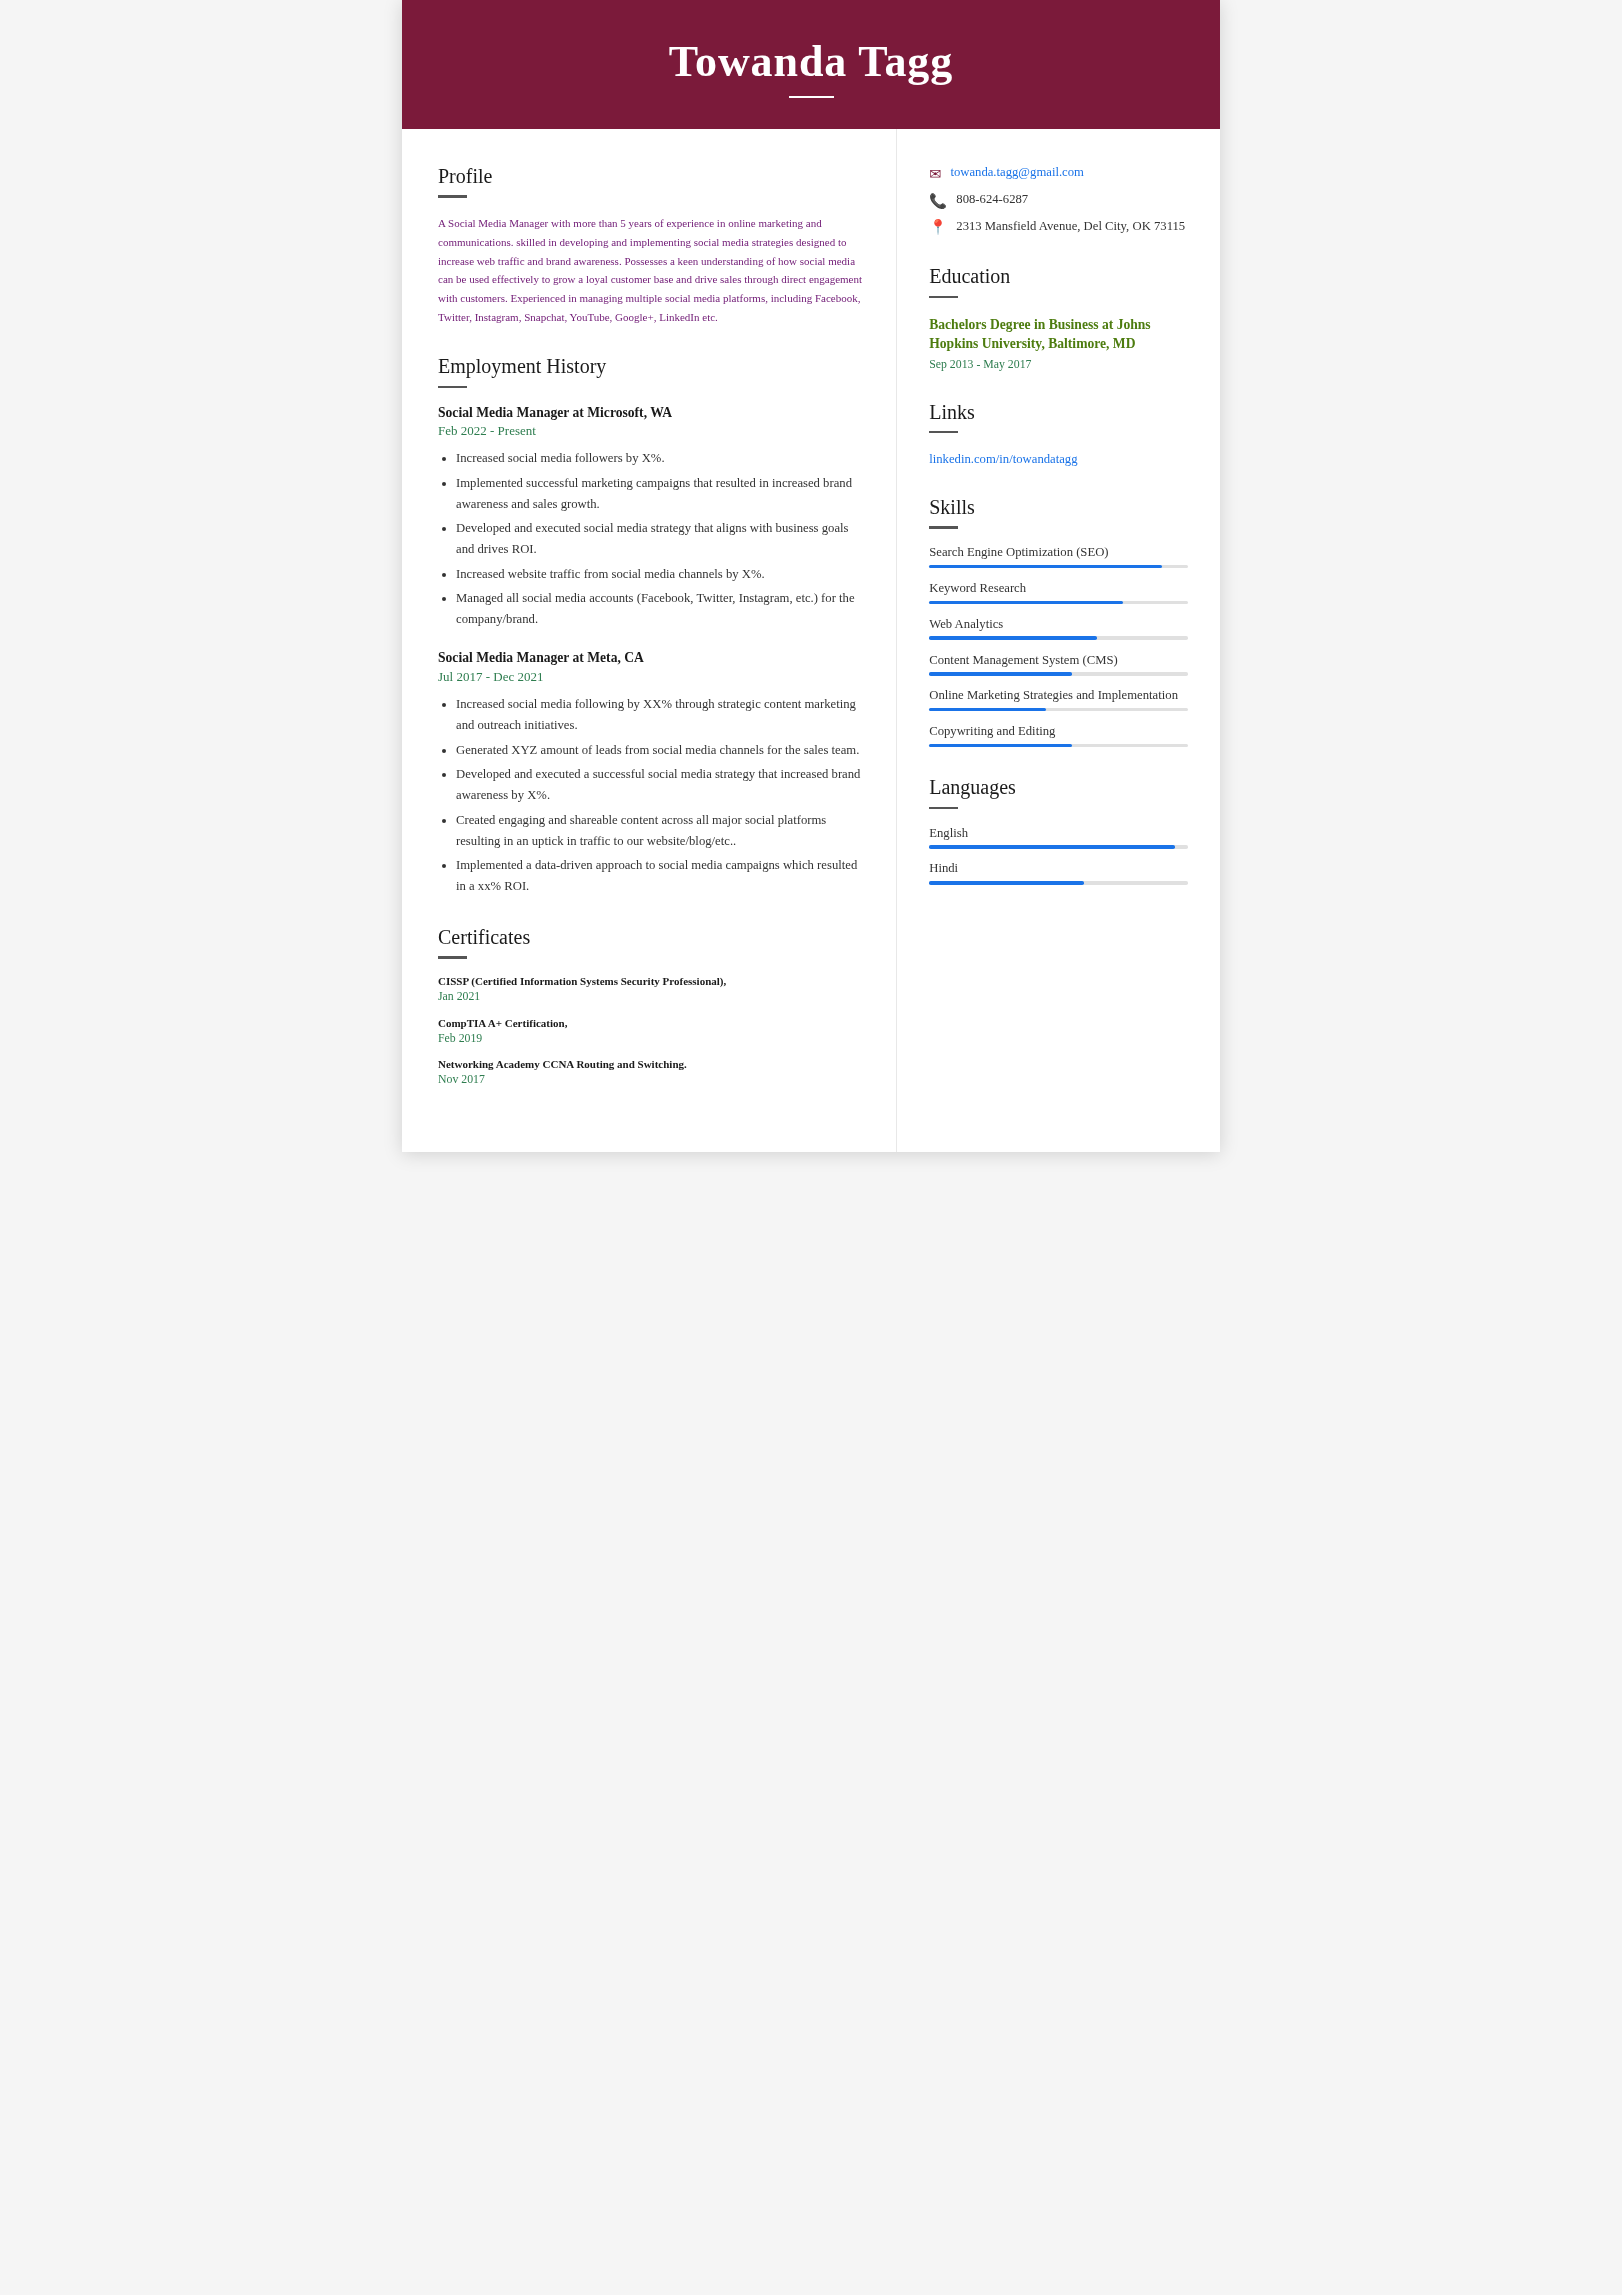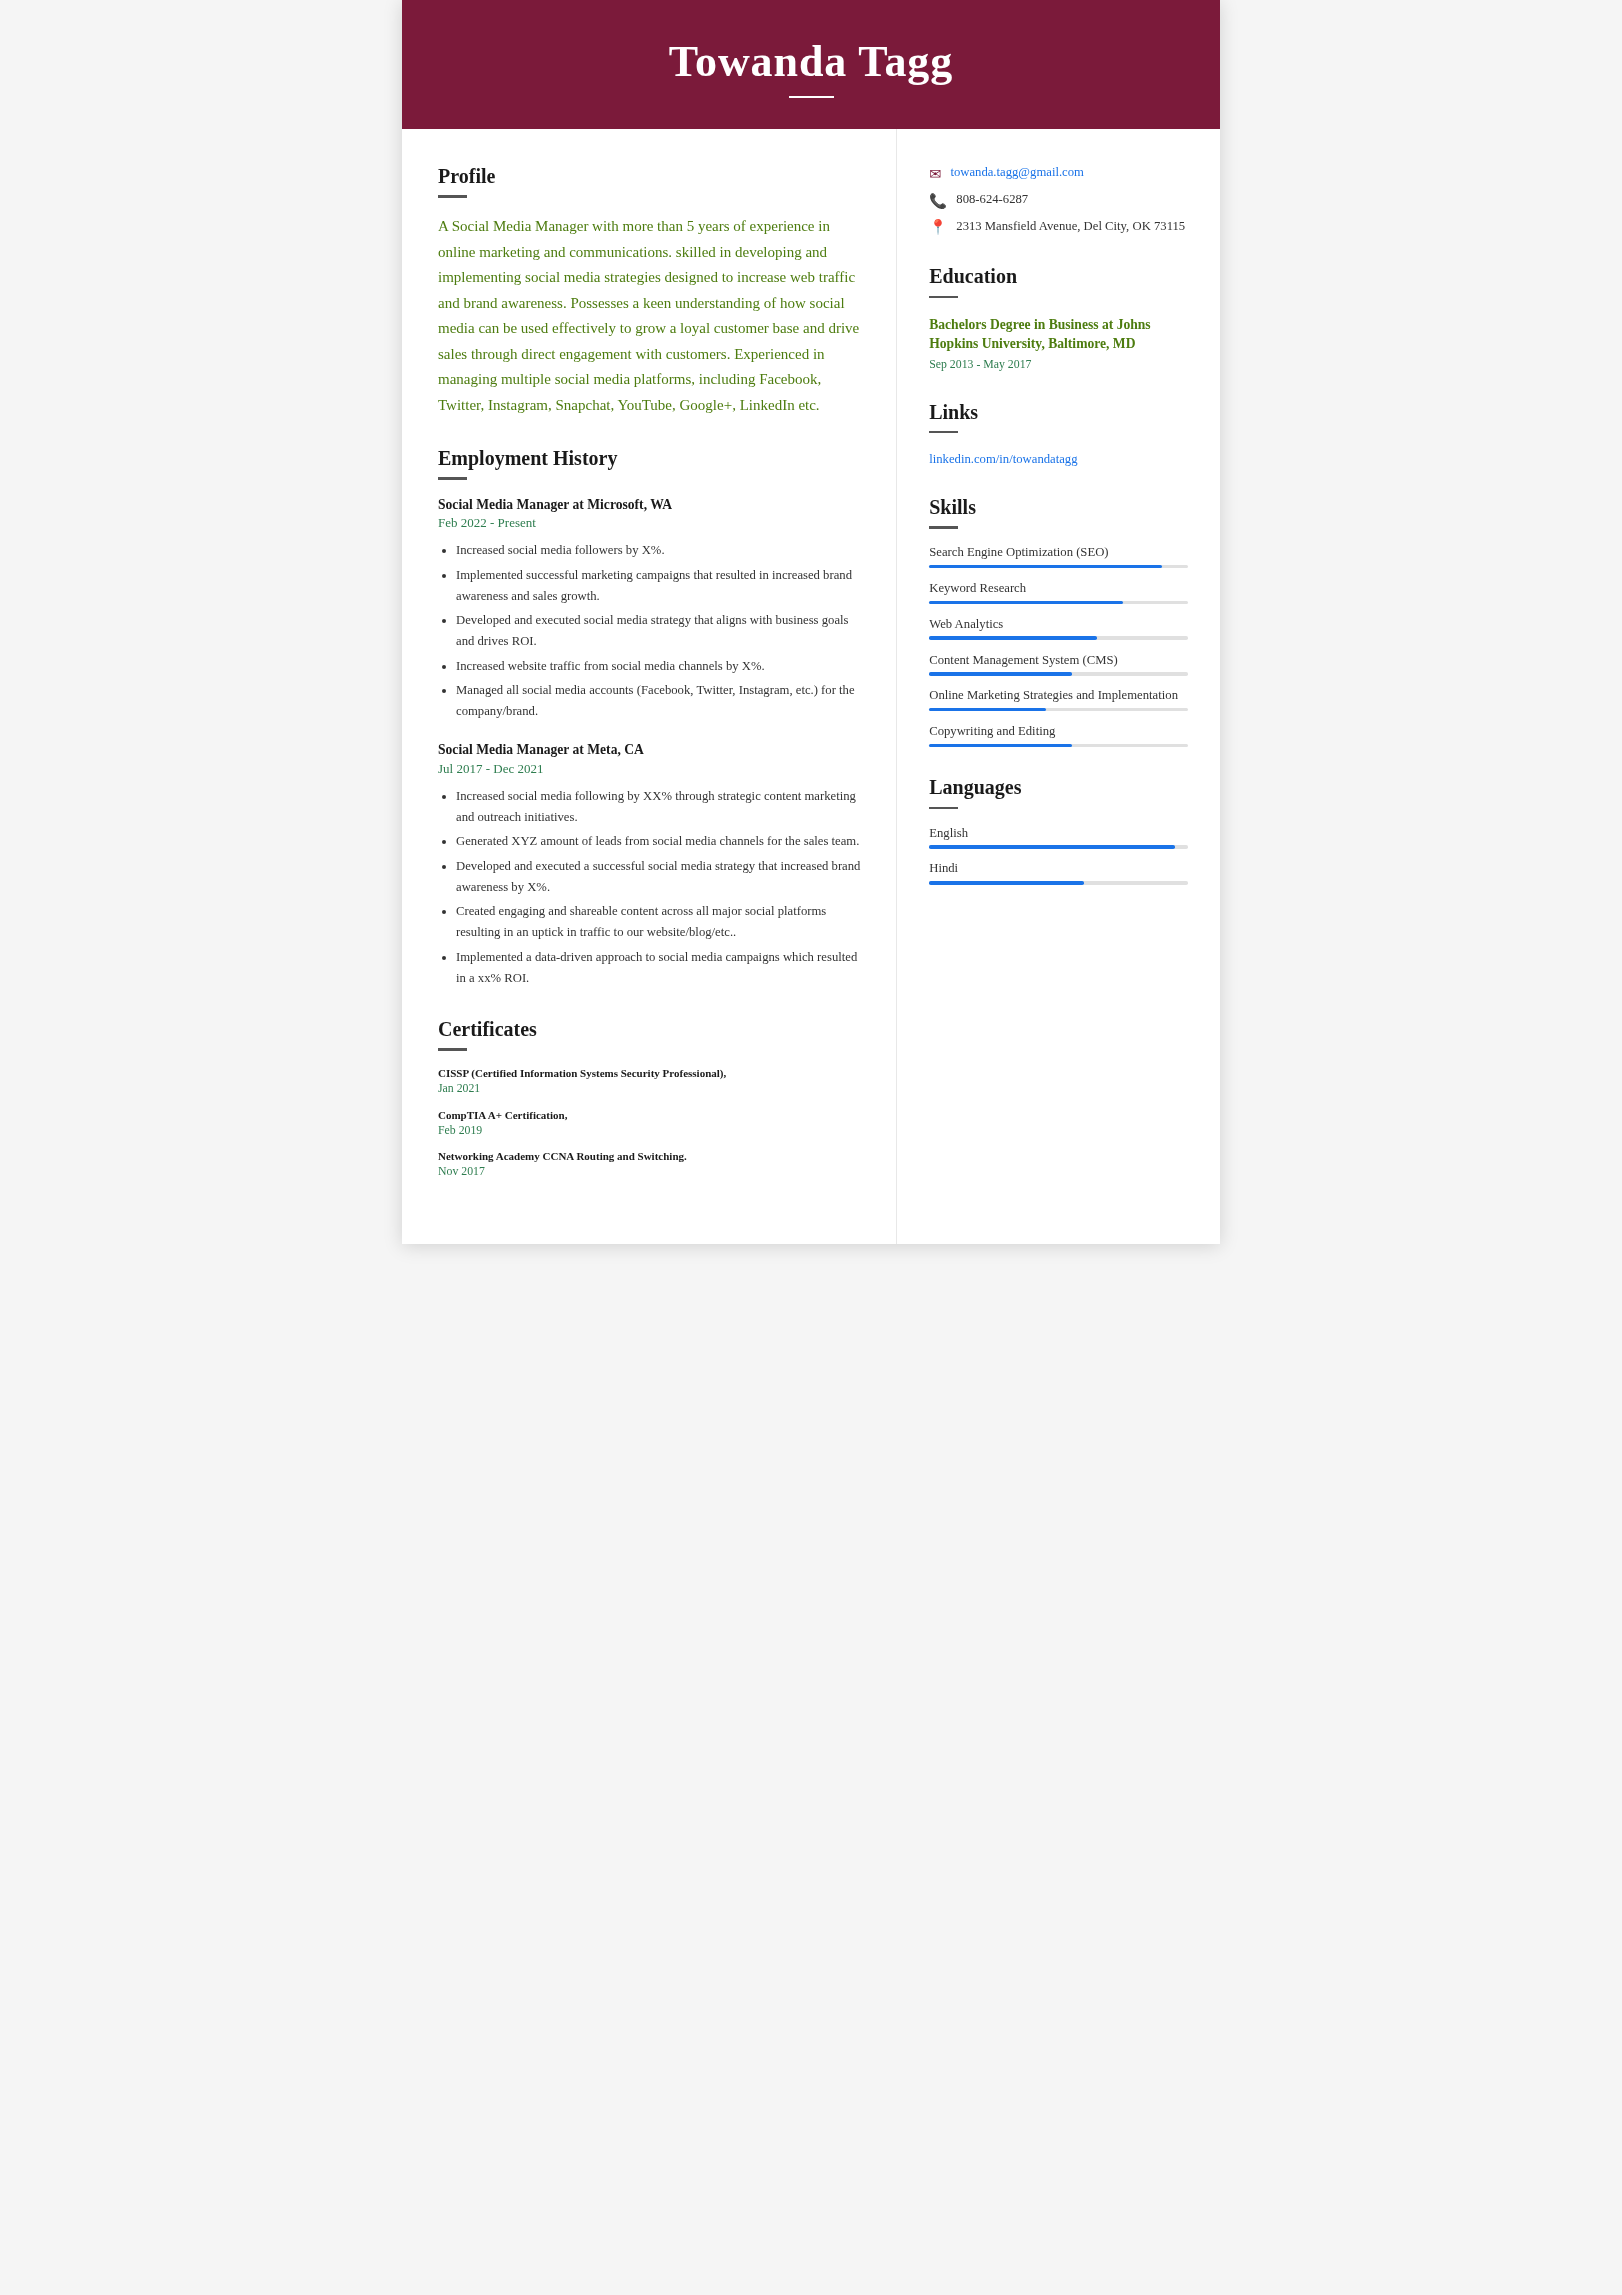--- a/index.html
+++ b/index.html
@@ -47,37 +47,37 @@
       flex: 1.4;
       padding: 36px 32px 36px 36px;
       border-right: 0.9px solid #e8e8e8;
     }
     .right-col {
       flex: 0.85;
       padding: 36px 32px 36px 32px;
     }
     .section-title {
       font-size: 20px;
-      font-weight: bold;
+      font-weight: normal;
       color: #1a1a1a;
       margin-bottom: 7.3px;
     }
     .section-underline {
       width: 29px;
       height: 2.7px;
       background: #555;
       margin-bottom: 16.4px;
     }
     .section {
       margin-bottom: 29px;
     }
     .profile-text {
-      font-size: 15px;
+      font-size: 11px;
       line-height: 1.7;
-      color: #4d7c0f;
+      color: #701a75;
     }
     .job-title {
       font-size: 13.6px;
       font-weight: bold;
       color: #1a1a1a;
       margin-bottom: 2.7px;
     }
     .job-dates {
       font-size: 13px;
       color: #2e7d4f;

